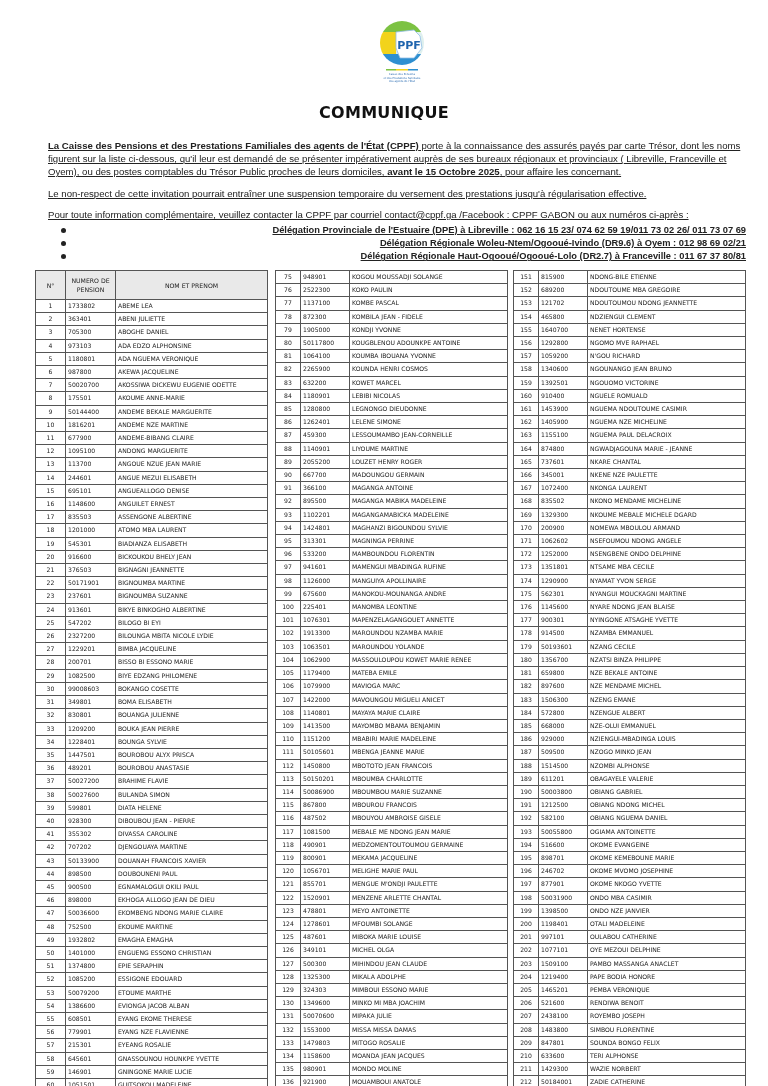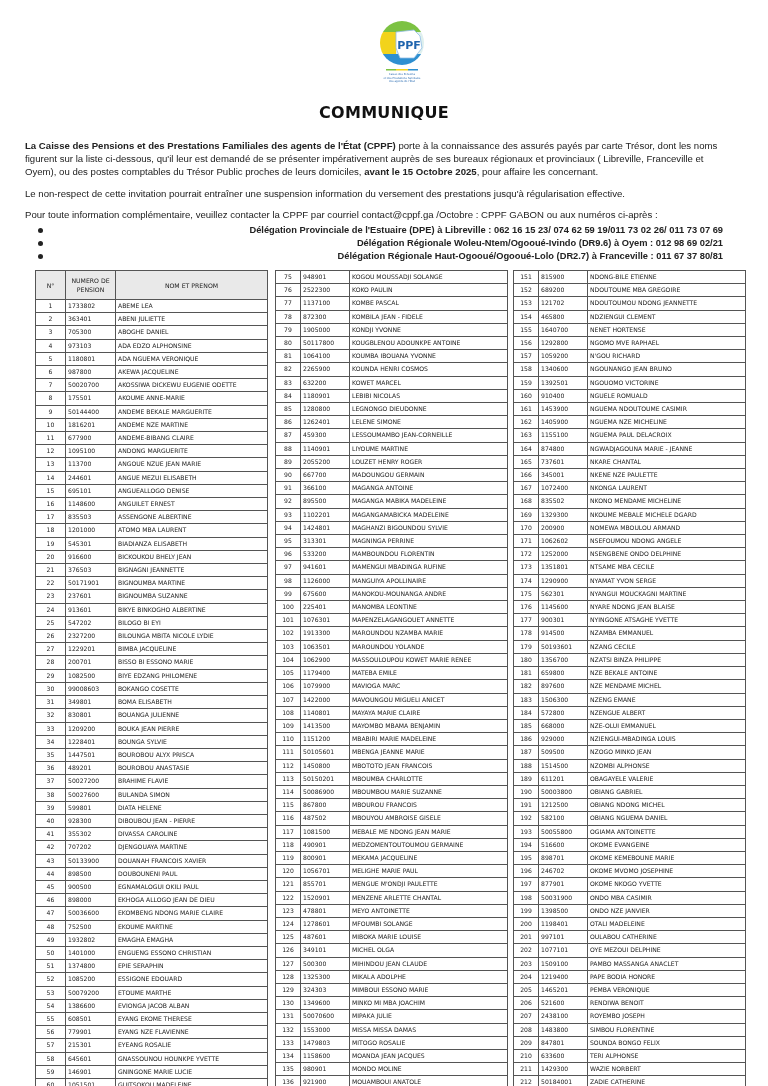--- a/index.html
+++ b/index.html
@@ -1,20 +1,20 @@
 <!DOCTYPE html>
 <html><head>
 <meta charset="utf-8">
 <style>
   html,body{margin:0;padding:0;background:#fff;}
   body{width:768px;height:1086px;position:relative;overflow:hidden;font-family:"DejaVu Sans",sans-serif;color:#1a1a1a;}
   .logo{position:absolute;left:374px;top:18px;width:56px;height:72px;}
   .logo svg{display:block;}
   .title{position:absolute;left:0;width:768px;top:103px;text-align:center;font-family:"DejaVu Sans",sans-serif;font-weight:bold;font-size:16px;letter-spacing:0.3px;color:#111;}
-  .intro{position:absolute;left:25px;width:698px;top:139px;font-family:"Liberation Sans",sans-serif;font-size:9.6px;line-height:13.2px;color:#222;}
+  .intro{position:absolute;left:48px;width:698px;top:139px;font-family:"Liberation Sans",sans-serif;font-size:9.6px;line-height:13.2px;color:#222;text-decoration:underline;}
   .intro p{margin:0 0 8px 0;}
   .intro b{font-weight:bold;}
   .bullets{margin:0;padding:0 0 0 26px;list-style:none;}
   .bullets li{position:relative;font-weight:bold;font-size:9.3px;line-height:13.2px;text-align:right;}
   .bullets li::before{content:"";position:absolute;left:-13px;top:4px;width:5px;height:5px;border-radius:50%;background:#222;}
   table.list{position:absolute;border-collapse:collapse;font-family:"DejaVu Sans",sans-serif;font-size:6.1px;color:#222;table-layout:fixed;}
   table.list td, table.list th{border:0.8px solid #555;padding:0 2px;height:12.2px;line-height:12.2px;white-space:nowrap;overflow:hidden;}
   table.list th{background:#e9e9e9;font-weight:normal;font-size:6.2px;line-height:9px;height:28px;text-align:center;}
   table.list td.n{text-align:center;}
   #t1{left:35px;top:270px;width:232px;}
@@ -47,22 +47,22 @@
     <text x="28" y="57" font-family="DejaVu Sans, sans-serif" font-size="2.6" fill="#1f64ad" text-anchor="middle">Caisse des Pensions</text>
     <text x="28" y="60.5" font-family="DejaVu Sans, sans-serif" font-size="2.6" fill="#1f64ad" text-anchor="middle">et des Prestations Familiales</text>
     <text x="28" y="64" font-family="DejaVu Sans, sans-serif" font-size="2.6" fill="#1f64ad" text-anchor="middle">des agents de l'État</text>
   </svg>
 </div>
 
 <div class="title">COMMUNIQUE</div>
 
 <div class="intro">
   <p><b>La Caisse des Pensions et des Prestations Familiales des agents de l'État (CPPF)</b><span> porte à la connaissance des assurés payés par carte Trésor, dont les noms figurent sur la liste ci-dessous, qu'il leur est demandé de se présenter impérativement auprès de ses bureaux régionaux et provinciaux ( Libreville, Franceville et Oyem), ou des postes comptables du Trésor Public proches de leurs domiciles, </span><b>avant le 15 Octobre 2025</b><span>, pour affaire les concernant.</span></p>
-  <p>Le non-respect de cette invitation pourrait entraîner une suspension information du versement des prestations jusqu'à régularisation effective.</p>
-  <p style="margin-bottom:3px">Pour toute information complémentaire, veuillez contacter la CPPF par courriel contact@cppf.ga /Octobre : CPPF GABON ou aux numéros ci-après :</p>
+  <p>Le non-respect de cette invitation pourrait entraîner une suspension temporaire du versement des prestations jusqu'à régularisation effective.</p>
+  <p style="margin-bottom:3px">Pour toute information complémentaire, veuillez contacter la CPPF par courriel contact@cppf.ga /Facebook : CPPF GABON ou aux numéros ci-après :</p>
   <ul class="bullets">
     <li>Délégation Provinciale de l'Estuaire (DPE) à Libreville : 062 16 15 23/ 074 62 59 19/011 73 02 26/ 011 73 07 69</li>
     <li>Délégation Régionale Woleu-Ntem/Ogooué-Ivindo (DR9.6) à Oyem : 012 98 69 02/21</li>
     <li>Délégation Régionale Haut-Ogooué/Ogooué-Lolo (DR2.7) à Franceville : 011 67 37 80/81</li>
   </ul>
 </div>
 
 <table class="list" id="t1">
   <colgroup>
       <col class="c1">

